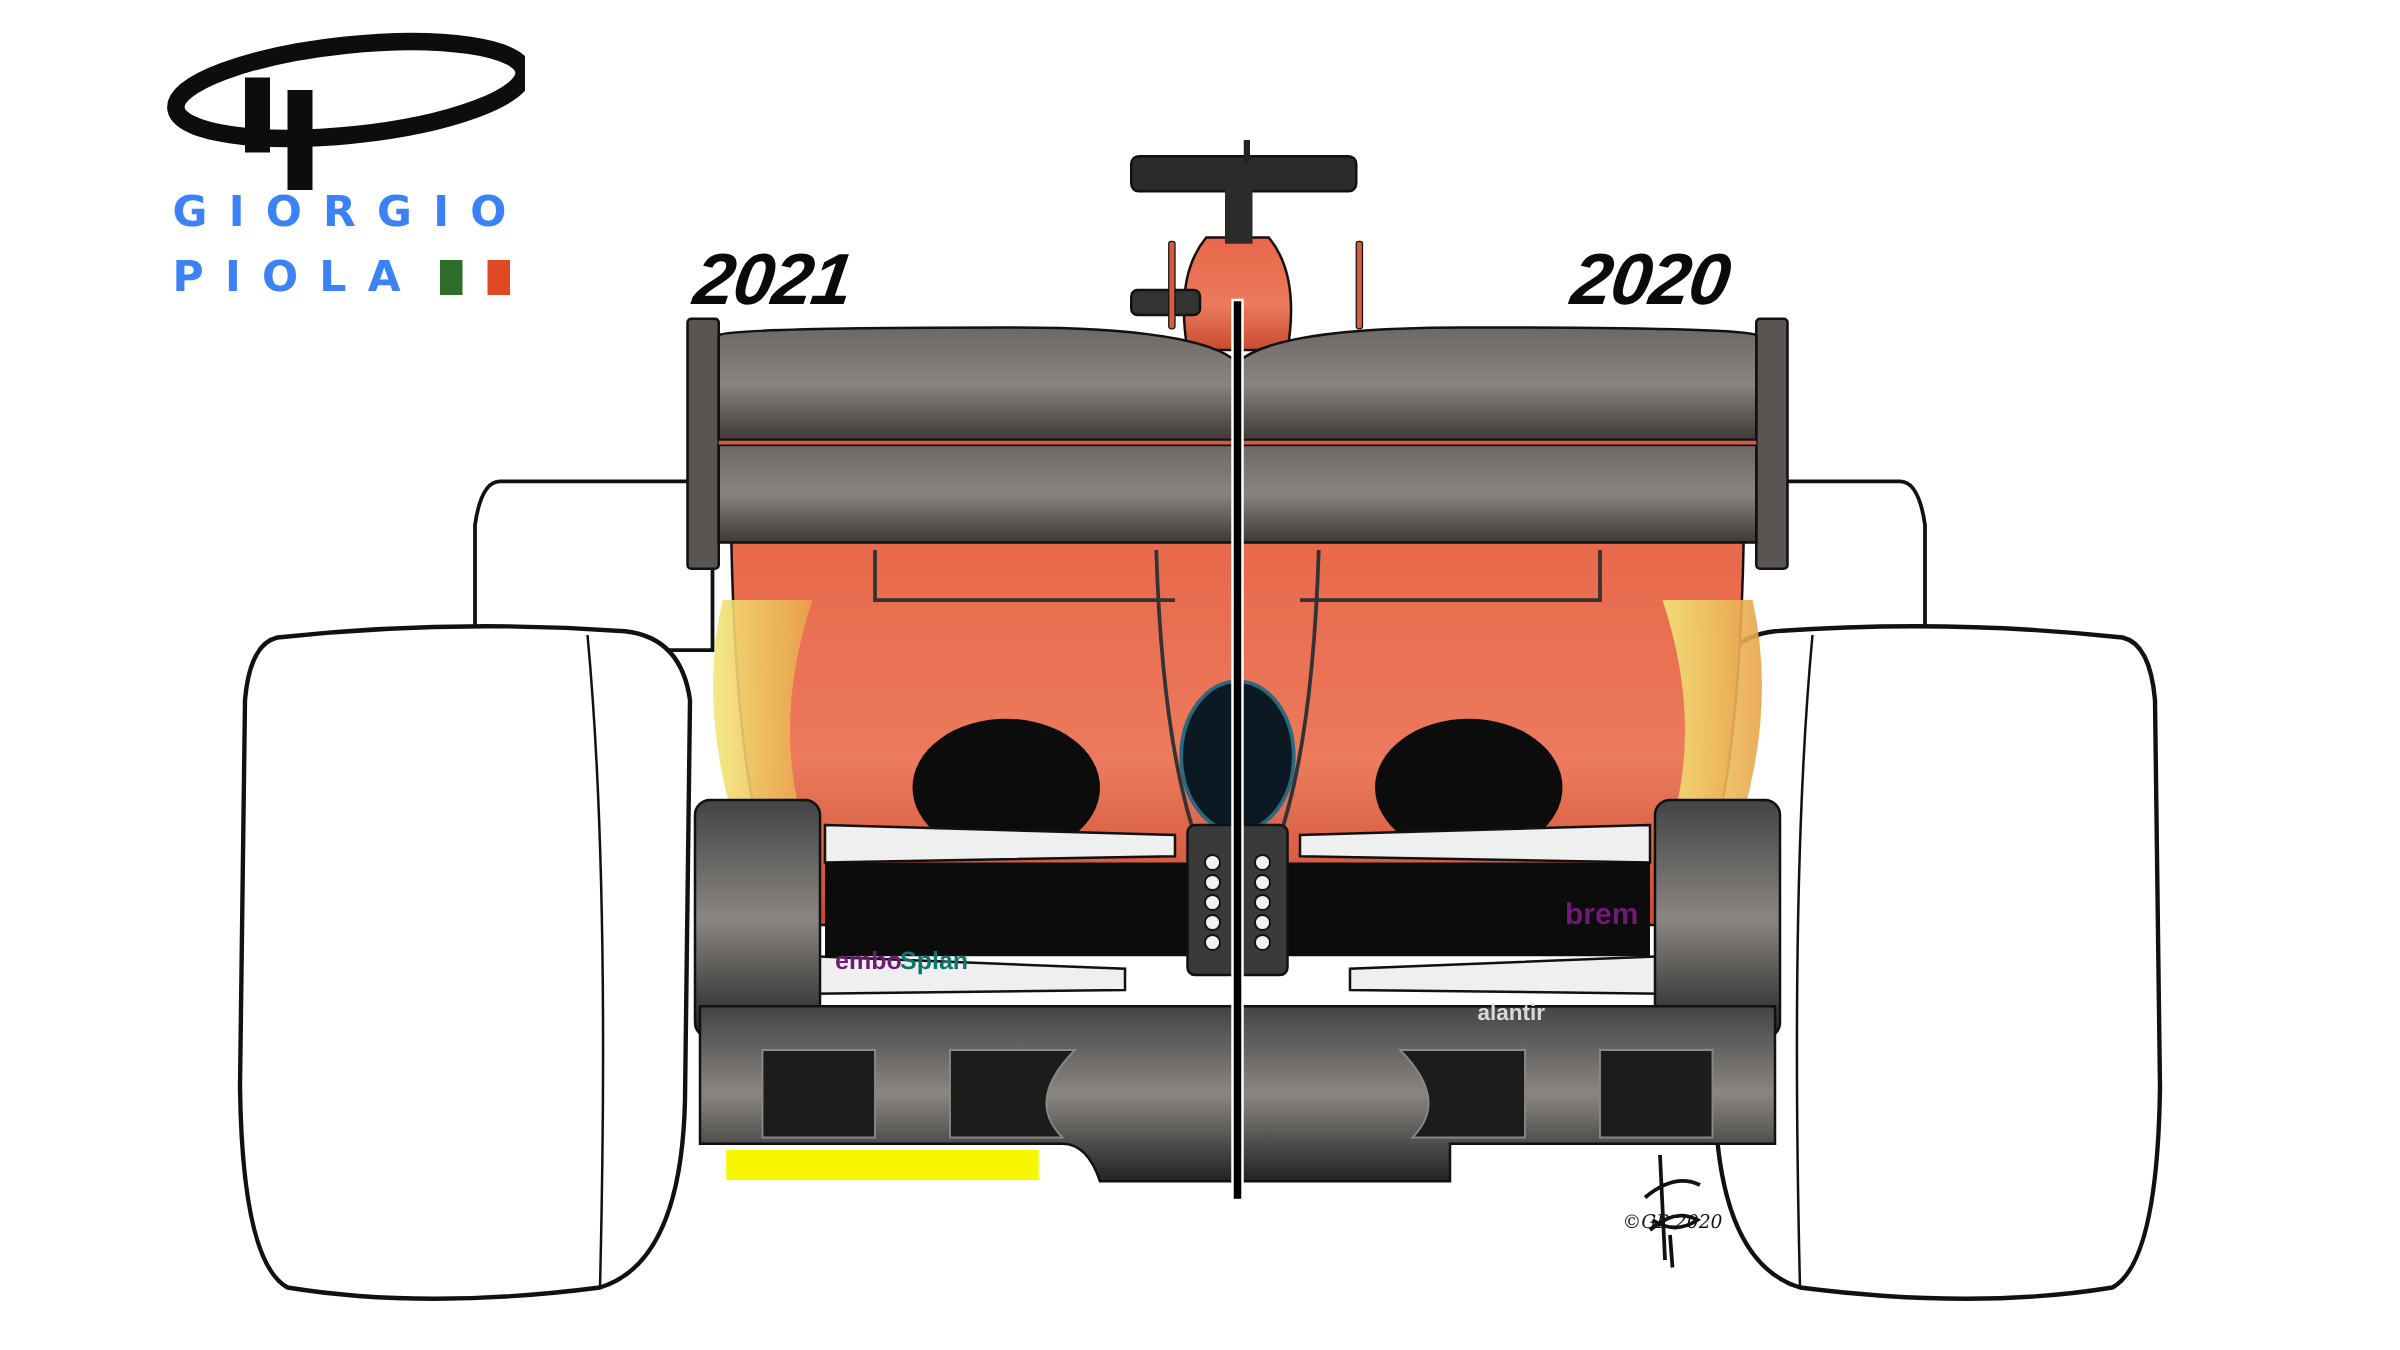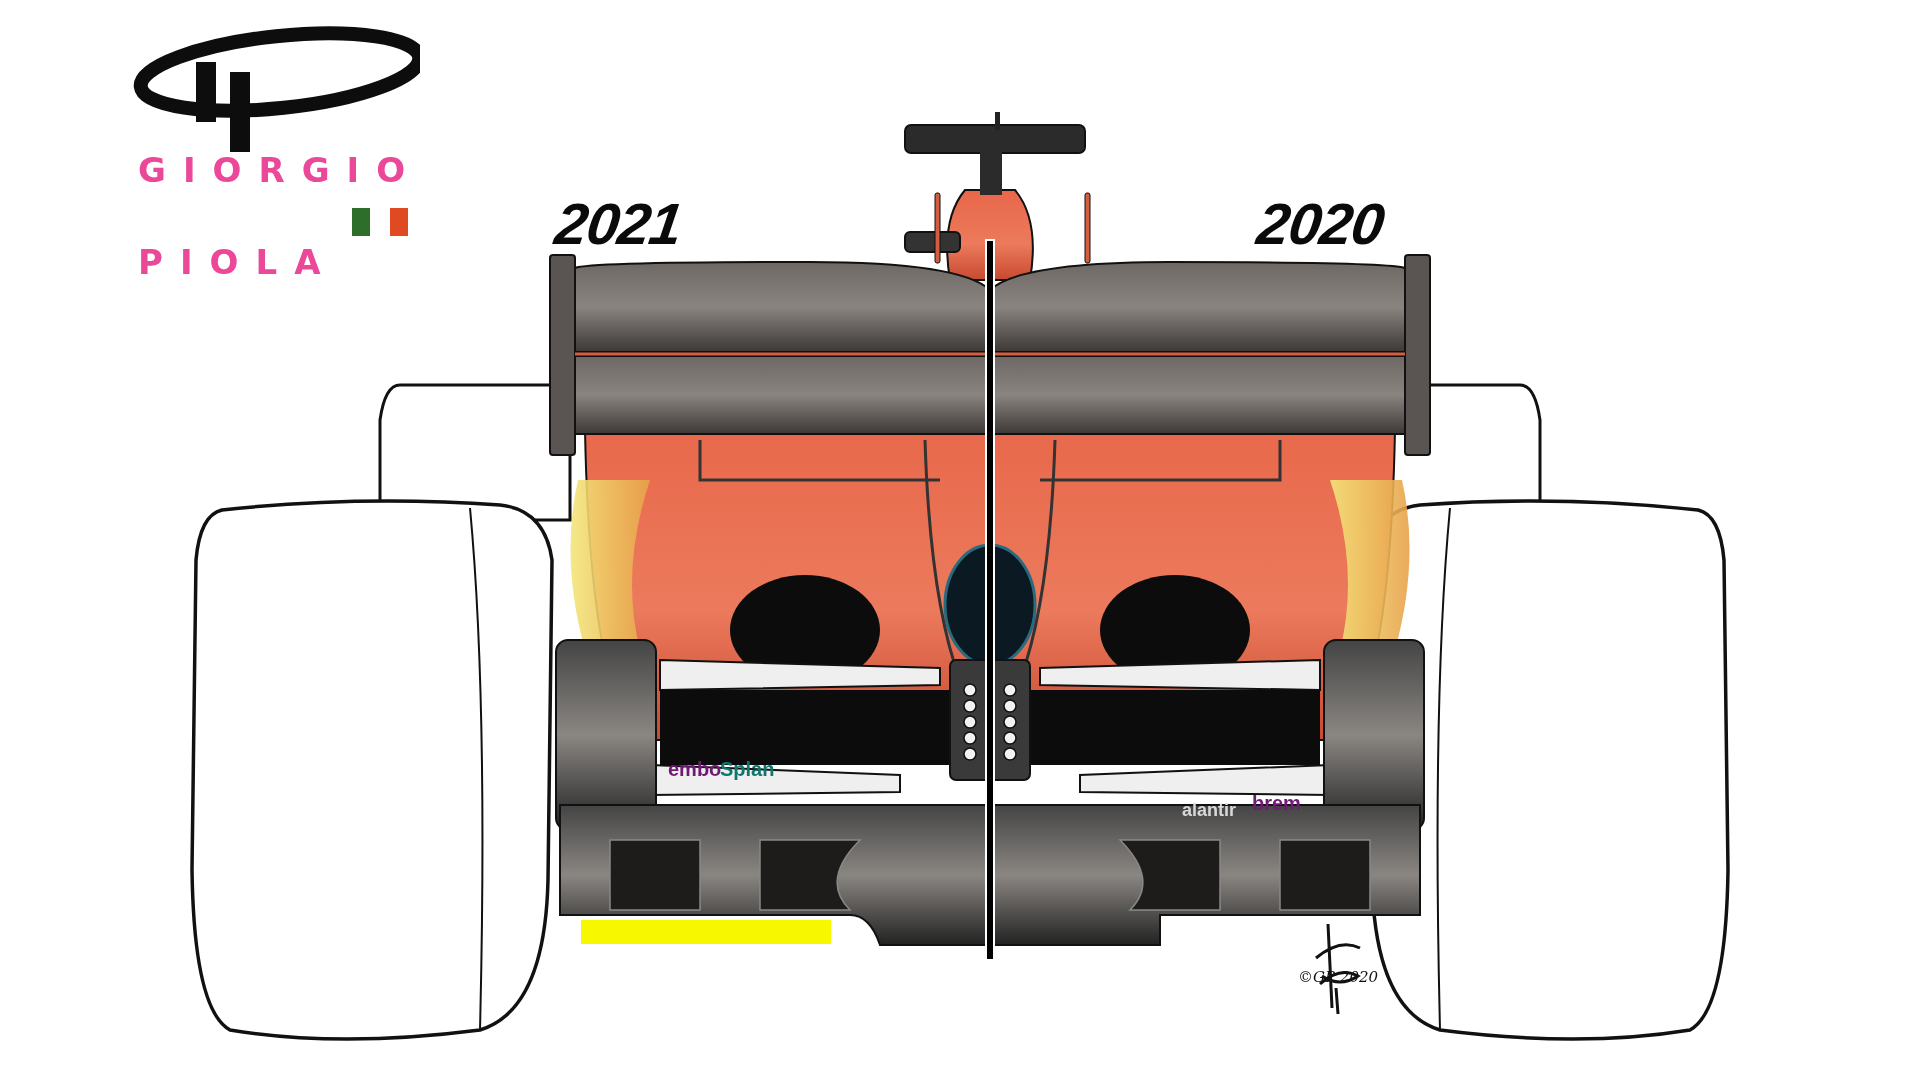--- a/index.html
+++ b/index.html
@@ -1,21 +1,21 @@
 <!DOCTYPE html>
 <html><head>
   <meta charset="utf-8">
   <style>
     html, body { margin:0; padding:0; background:#ffffff; }
     body { width:1920px; height:1080px; position:relative; overflow:hidden; font-family:"Liberation Sans", sans-serif; }
     .abs { position:absolute; }
 
     
     #logo { left:100px; top:20px; width:320px; height:240px; }
-    .logo-text { position:absolute; left:38px; font-family:"DejaVu Sans", sans-serif; font-weight:bold; font-size:34px; letter-spacing:17px; color:#ec4899; }
+    .logo-text { position:absolute; left:38px; font-family:"DejaVu Sans", sans-serif; font-weight:bold; font-size:34px; letter-spacing:17px; color:#3b82f6; }
     .flag { position:absolute; width:18px; height:28px; top:0; }
 
     
     .year { position:absolute; font-family:"Liberation Sans", sans-serif; font-weight:bold; font-style:italic; font-size:58px; color:#0a0a0a; transform:skewX(-8deg); letter-spacing:-1px; }
 
     
     #highlight { left:581px; top:920px; width:250px; height:24px; }
 
     
     #signature { left:1280px; top:918px; width:110px; height:100px; }
@@ -27,21 +27,21 @@
 </head>
 <body>
 
 <div id="logo" class="abs">
   <svg width="320" height="140" viewBox="0 0 320 140" style="position:absolute;left:0;top:0;">
     <ellipse cx="180" cy="52" rx="140" ry="36" fill="none" stroke="#0d0d0d" stroke-width="14" transform="rotate(-6 180 52)"></ellipse>
     <rect x="96" y="42" width="20" height="60" fill="#0d0d0d"></rect>
     <rect x="130" y="52" width="20" height="80" fill="#0d0d0d"></rect>
   </svg>
   <div class="logo-text" style="top:130px;">GIORGIO</div>
-  <div class="logo-text" style="top:182px;margin-top:40px;">PIOLA</div>
+  <div class="logo-text" style="top:182px;">PIOLA</div>
   <div class="flag" style="left:252px;top:188px;background:#2d6e2a;"></div>
   <div class="flag" style="left:290px;top:188px;background:#e04a22;"></div>
 </div>
 
 <svg class="abs" style="left:0;top:0;" width="1920" height="1080" viewBox="0 0 1920 1080">
   <defs>
     <linearGradient id="bodyGrad" x1="0" y1="0" x2="0" y2="1">
       <stop offset="0" stop-color="#e8674a"></stop>
       <stop offset="0.6" stop-color="#ec7a5c"></stop>
       <stop offset="1" stop-color="#c84a30"></stop>
@@ -140,21 +140,21 @@
     <path d="M 1280 840 L 1370 840 L 1370 910 L 1280 910 Z"></path>
     <path d="M 1120 840 L 1220 840 L 1220 910 L 1130 910 Q 1160 880 1120 840 Z"></path>
   </g>
 
   <rect x="986" y="240" width="8" height="720" fill="#000" stroke="#fff" stroke-width="2"></rect>
 </svg>
 
 <div class="sponsor" style="left:668px;top:758px;">embo</div>
 <div class="sponsor" style="left:720px;top:758px;color:#0f766e;">Splan</div>
 <div class="sponsor" style="left:1182px;top:800px;font-size:18px;color:#d8d8d8;">alantir</div>
-<div class="sponsor" style="left:1252px;top:792px;font-size:20px;">brem</div>
+<div class="sponsor" style="left:1252px;top:718px;font-size:24px;">brem</div>
 
 <div class="year" style="left:556px;top:190px;">2021</div>
 <div class="year" style="left:1258px;top:190px;">2020</div>
 
 <div id="highlight" class="abs" style="background:#f7f700;"></div>
 
 <div id="signature" class="abs">
   <svg width="110" height="100" viewBox="0 0 110 100" style="position:absolute;left:0;top:0;">
     <path d="M 48 6 L 52 90 M 36 40 Q 60 20 80 30 M 42 58 Q 60 70 78 58 Q 60 48 40 66 M 56 70 L 58 96" fill="none" stroke="#111" stroke-width="3"></path>
   </svg>

